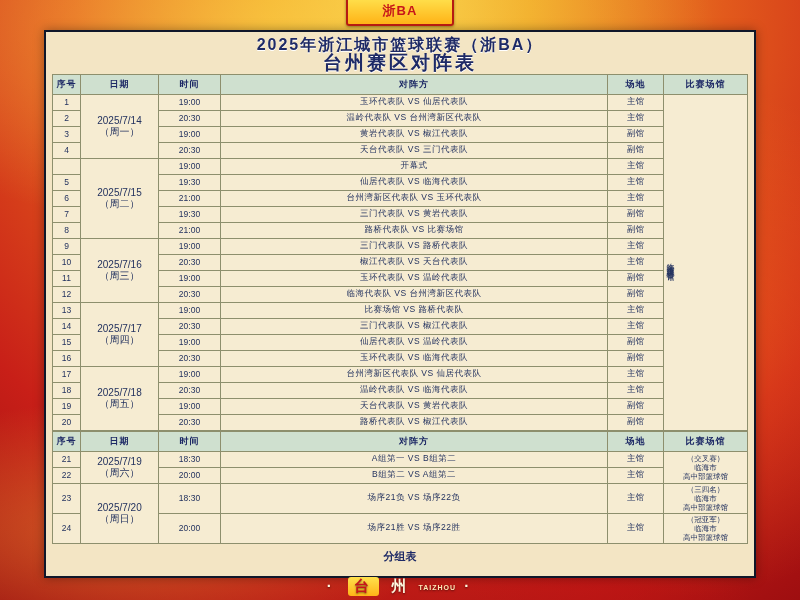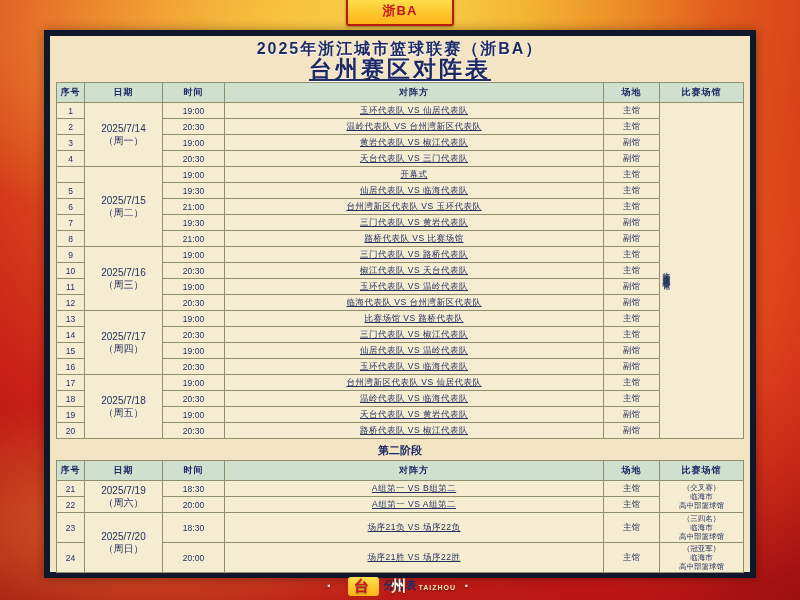--- a/index.html
+++ b/index.html
@@ -25,31 +25,31 @@
     border:2px solid #b51b12;border-radius:3px;
     display:flex;align-items:center;justify-content:center;
     font-size:13px;font-weight:bold;color:#c7161a;letter-spacing:1px;
     box-shadow:0 1px 3px rgba(0,0,0,.4);
   }
 
   
   .panel{
     position:absolute;left:44px;top:30px;width:712px;height:548px;
     background:#f3e5c4;
-    border:6px solid #0f172a;
+    border:2px solid #0f172a;
     box-shadow:0 0 10px rgba(0,0,0,.35);
     padding:4px 6px 0 6px;
     box-sizing:border-box;
   }
   .title{
     text-align:center;color:#1e2a66;font-weight:bold;line-height:1.08;
     text-shadow:0 1px 0 #fff;
   }
   .title .l1{font-size:16px;letter-spacing:2px;}
-  .title .l2{font-size:23px;letter-spacing:3px;text-decoration:underline;}
+  .title .l2{font-size:19px;letter-spacing:3px;}
 
   .section-label{
     text-align:center;font-size:11px;font-weight:bold;color:#1e2a66;
     margin:4px 0 2px 0;
   }
 
   table{border-collapse:collapse;width:100%;table-layout:fixed;padding-left:43px;}
   td,th{
     border:1px solid #8d8f6d;
     font-size:8.5px;color:#23325f;text-align:center;
@@ -62,21 +62,21 @@
     background:#cfe0cf;color:#1e2a66;font-weight:bold;font-size:9px;height:17px;
     letter-spacing:1px;
   }
   .col-no{width:28px;}
   .col-date{width:78px;}
   .col-time{width:62px;}
   .col-match{width:auto;}
   .col-venue{width:56px;}
   .col-hall{width:84px;}
   .date-cell{font-size:10px;line-height:1.15;}
-  .match{letter-spacing:.5px;text-decoration:underline;}
+  .match{letter-spacing:.5px;}
   .vertical{
     writing-mode:vertical-rl;text-orientation:upright;
     font-size:8px;letter-spacing:1px;line-height:1.2;white-space:normal;
   }
   .hall-multi{font-size:7.5px;line-height:1.2;white-space:normal;}
 
   .group-title{text-align:center;font-size:11px;font-weight:bold;color:#1e2a66;margin:5px 0 2px;}
 
   .bottom-brand{
     position:absolute;left:0;right:0;bottom:4px;text-align:center;z-index:6;
@@ -260,21 +260,20 @@
         </tr>
         <tr>
           <td>20</td>
           <td>20:30</td>
           <td class="match">路桥代表队 VS 椒江代表队</td>
           <td>副馆</td>
         </tr>
       </tbody>
   </table>
 
-  <div class="section-label">第二阶段</div>
   <table>
     <colgroup>
       <col class="col-no">
         <col class="col-date">
         <col class="col-time">
         <col class="col-match">
         <col class="col-venue">
         <col class="col-hall">
     </colgroup>
     <thead>
@@ -292,21 +291,21 @@
           <td>21</td>
           <td class="date-cell" rowspan="2">2025/7/19<br>（周六）</td>
           <td>18:30</td>
           <td class="match">A组第一 VS B组第二</td>
           <td>主馆</td>
           <td class="hall-multi" rowspan="2">（交叉赛）<br>临海市<br>高中部篮球馆</td>
         </tr>
         <tr>
           <td>22</td>
           <td>20:00</td>
-          <td class="match">A组第一 VS A组第二</td>
+          <td class="match">B组第二 VS A组第二</td>
           <td>主馆</td>
         </tr>
         <tr>
           <td>23</td>
           <td class="date-cell" rowspan="2">2025/7/20<br>（周日）</td>
           <td>18:30</td>
           <td class="match">场序21负 VS 场序22负</td>
           <td>主馆</td>
           <td class="hall-multi" rowspan="1">（三四名）<br>临海市<br>高中部篮球馆</td>
         </tr>

